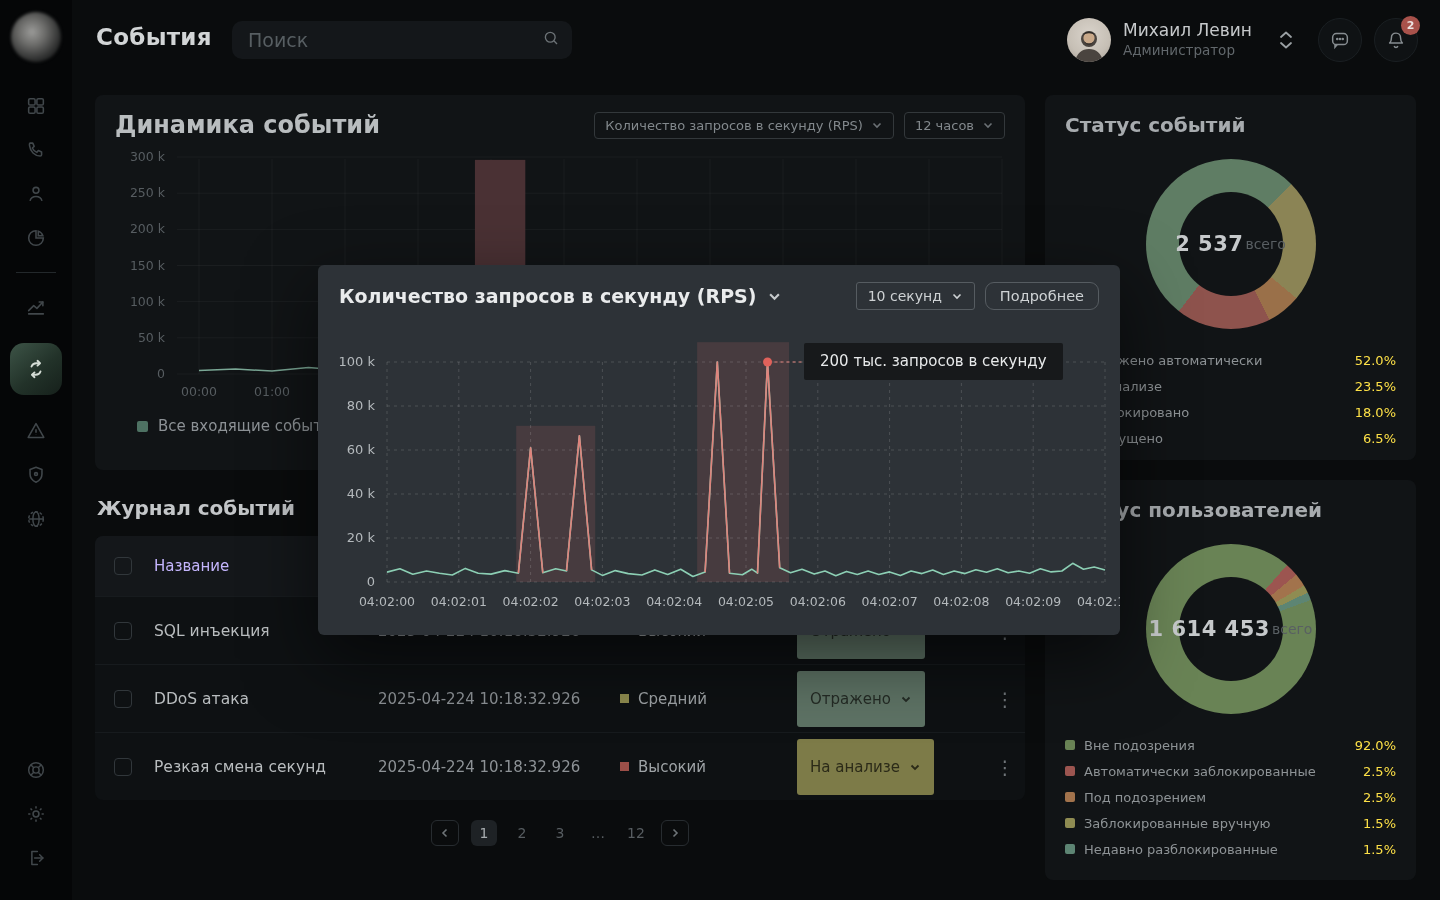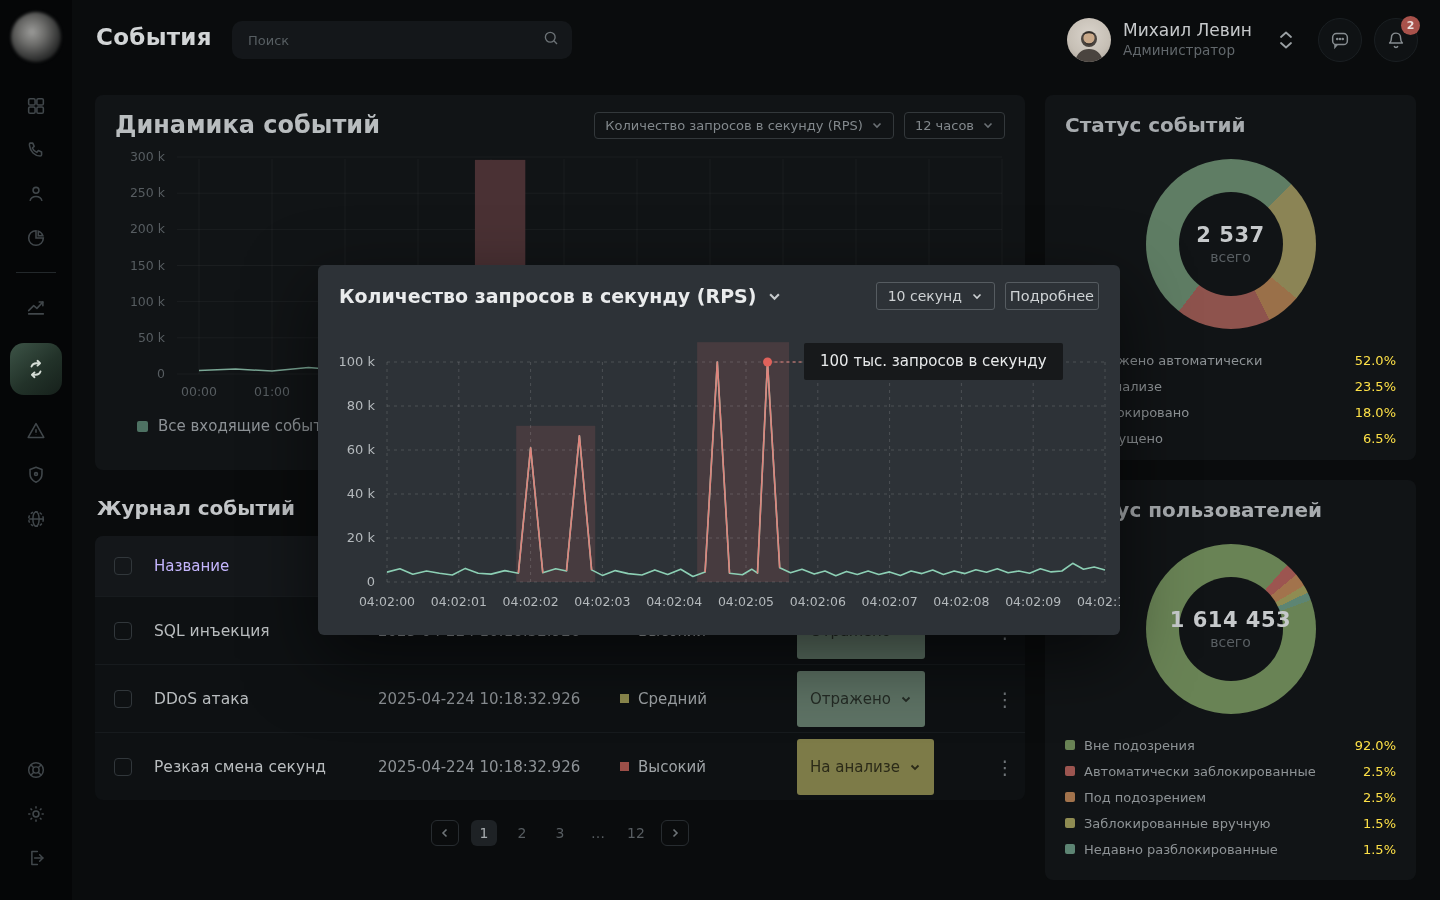--- a/index.html
+++ b/index.html
@@ -13,21 +13,21 @@
   .snav{display:flex;flex-direction:column;align-items:center;gap:20px}
   .sicon{width:24px;height:24px;color:#41474b;display:flex;align-items:center;justify-content:center;cursor:pointer}
   .sdivider{width:40px;height:1px;background:#23282b;margin:2px 0}
   .stile{width:52px;height:52px;border-radius:14px;background:linear-gradient(140deg,#3d5447 0%,#223229 55%,#16201b 100%);display:flex;align-items:center;justify-content:center;color:#d5ddd6;margin:4px 0}
   .sbottom{margin-top:auto;display:flex;flex-direction:column;gap:20px;align-items:center}
 
   
   .topbar{position:absolute;left:72px;top:0;right:0;height:80px;z-index:5}
   .page-title{position:absolute;left:24px;top:24px;font-size:23px;font-weight:700;color:#d2d5d6;letter-spacing:.3px}
   .search{position:absolute;left:160px;top:21px;width:340px;height:38px;background:#14171a;border-radius:10px;display:flex;align-items:center;padding:0 12px 0 16px}
-  .search input{flex:1;background:transparent;border:0;outline:0;color:#aeb3b6;font-size:13px;font-family:inherit}
+  .search input{flex:1;background:transparent;border:0;outline:0;color:#aeb3b6;font-size:19px;font-family:inherit}
   .search input::placeholder{color:#575e62}
   .search .mag{color:#6c7276;flex:0 0 auto}
   .avatar{position:absolute;left:995px;top:18px;width:44px;height:44px;border-radius:50%;background:radial-gradient(circle at 50% 38%,#d9d3cb 0%,#c6bfb5 60%,#a49c91 100%);overflow:hidden}
   .avatar svg{position:absolute;left:0;top:4px}
   .uname{position:absolute;left:1051px;top:20px;font-size:17px;font-weight:400;color:#c6c9cb;white-space:nowrap}
   .urole{position:absolute;left:1051px;top:42px;font-size:13.5px;color:#62686c}
   .uchev{position:absolute;left:1206px;top:28px;color:#9aa0a3;cursor:pointer}
   .cbtn{position:absolute;top:18px;width:44px;height:44px;border-radius:50%;background:#0f1214;border:1px solid #1a1f22;display:flex;align-items:center;justify-content:center;color:#878d91;cursor:pointer}
   .cbtn.chat{left:1246px}
   .cbtn.bell{left:1302px}
@@ -75,37 +75,37 @@
   .pg.arrow{width:28px;border:1px solid #272c30;color:#6e7478}
 
   
   .stat-card{padding:18px 20px;position:relative}
   .stat-card.events{height:365px}
   .stat-card.users{height:400px;margin-top:20px}
   .stat-title{font-size:20px;font-weight:700;color:#a7abae}
   .donut-wrap{position:relative;width:170px;height:170px;margin:22px auto 18px}
   .donut{width:170px;height:170px;border-radius:50%}
   .hole{position:absolute;left:33px;top:33px;width:104px;height:104px;border-radius:50%;background:#111416}
-  .donut-center{position:absolute;inset:0;display:flex;flex-direction:column;align-items:center;justify-content:center;gap:2px}
+  .donut-center{position:absolute;inset:0;display:flex;flex-direction:row;align-items:center;justify-content:center;gap:2px}
   .donut-total{font-size:21px;font-weight:700;color:#c6c9cb;letter-spacing:.5px}
   .donut-sub{font-size:14px;color:#595f63}
   .slegend{margin-top:6px}
   .slegend .srow{display:flex;align-items:center;gap:9px;height:26px;font-size:13px}
   .srow .lbl{flex:1;color:#8e9396;white-space:nowrap;overflow:hidden}
   .srow .val{color:#fde047}
   .srow .sq{width:10px;height:10px;border-radius:2px;flex:0 0 auto}
 
   
   .modal{position:absolute;left:318px;top:265px;width:802px;height:370px;background:#2d3237;border-radius:6px;box-shadow:0 24px 70px rgba(0,0,0,.55);z-index:40}
   .modal-head{position:absolute;left:0;top:0;right:0;display:flex;align-items:center;padding:17px 21px;z-index:2}
   .modal-title{font-size:19px;font-weight:700;color:#e9ebec;display:flex;align-items:center;gap:11px;cursor:pointer}
   .modal-title svg{color:#c6cacc}
   .modal-controls{margin-left:auto;display:flex;gap:10px}
   .mselect{border:1px solid #565c61;border-radius:3px;color:#ced2d4;font-size:14px;padding:5px 11px;display:flex;align-items:center;gap:9px;background:transparent;cursor:pointer;font-family:inherit}
-  .mbtn{border:1px solid #565c61;border-radius:3px;color:#ced2d4;font-size:14.5px;padding:5px 4px;background:transparent;cursor:pointer;font-family:inherit}
+  .mbtn{border:1px solid #565c61;border-radius:9px;color:#ced2d4;font-size:14.5px;padding:5px 14px;background:transparent;cursor:pointer;font-family:inherit}
   #modal-chart{position:absolute;inset:0}
   .mgrid{stroke:rgba(255,255,255,.15);stroke-width:1;stroke-dasharray:3 4}
   .mlab{fill:#b4b9bc;font-size:13px}
   .mlab-x{font-size:12.5px}
   .mtooltip{position:absolute;left:486px;top:78px;height:37px;line-height:37px;padding:0 16px;background:#17191b;color:#e8eaeb;font-size:15px;white-space:nowrap;border-radius:2px}
 </style>
 </head>
 <body>
 
 <aside class="sidebar">
@@ -536,14 +536,14 @@
     <div class="modal-controls">
       <div class="mselect">
         <span>10 секунд</span>
         <svg width="12" height="12" viewBox="0 0 12 12" fill="none" stroke="currentColor" stroke-width="1.6">
             <polyline points="2.5,4.5 6,8 9.5,4.5"></polyline>
           </svg>
       </div>
       <button class="mbtn">Подробнее</button>
     </div>
   </div>
-  <div class="mtooltip">100 тыс. запросов в секунду</div>
+  <div class="mtooltip">200 тыс. запросов в секунду</div>
 </div>
 
 </body></html>

